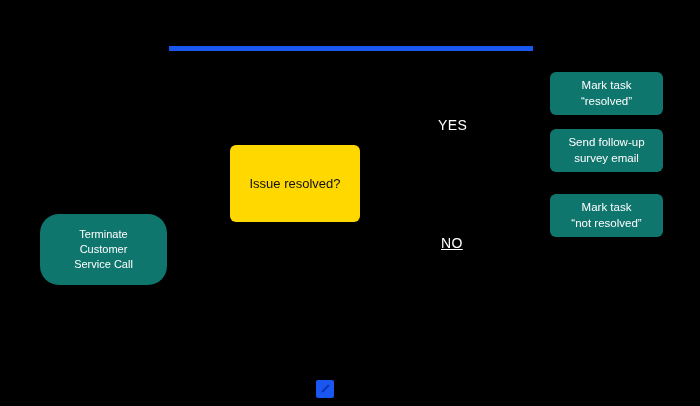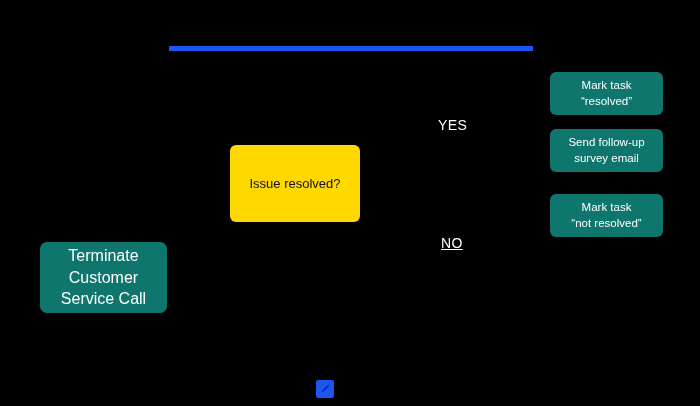--- a/index.html
+++ b/index.html
@@ -30,23 +30,22 @@
   }
   .node-blue {
     background: #0f766e;
     color: #FFFFFF;
   }
   .node-yellow {
     background: #FFD800;
     color: #111111;
   }
   .node-start {
-    font-size: 16px;
-    border-radius: 7px;
-    margin-top: 28px;
+    font-size: 11px;
+    border-radius: 19px;
   }
   .node-action {
     font-size: 11.5px;
     border-radius: 6px;
   }
   .node-decision {
     font-size: 13px;
     border-radius: 6px;
   }
   .edge-label {

